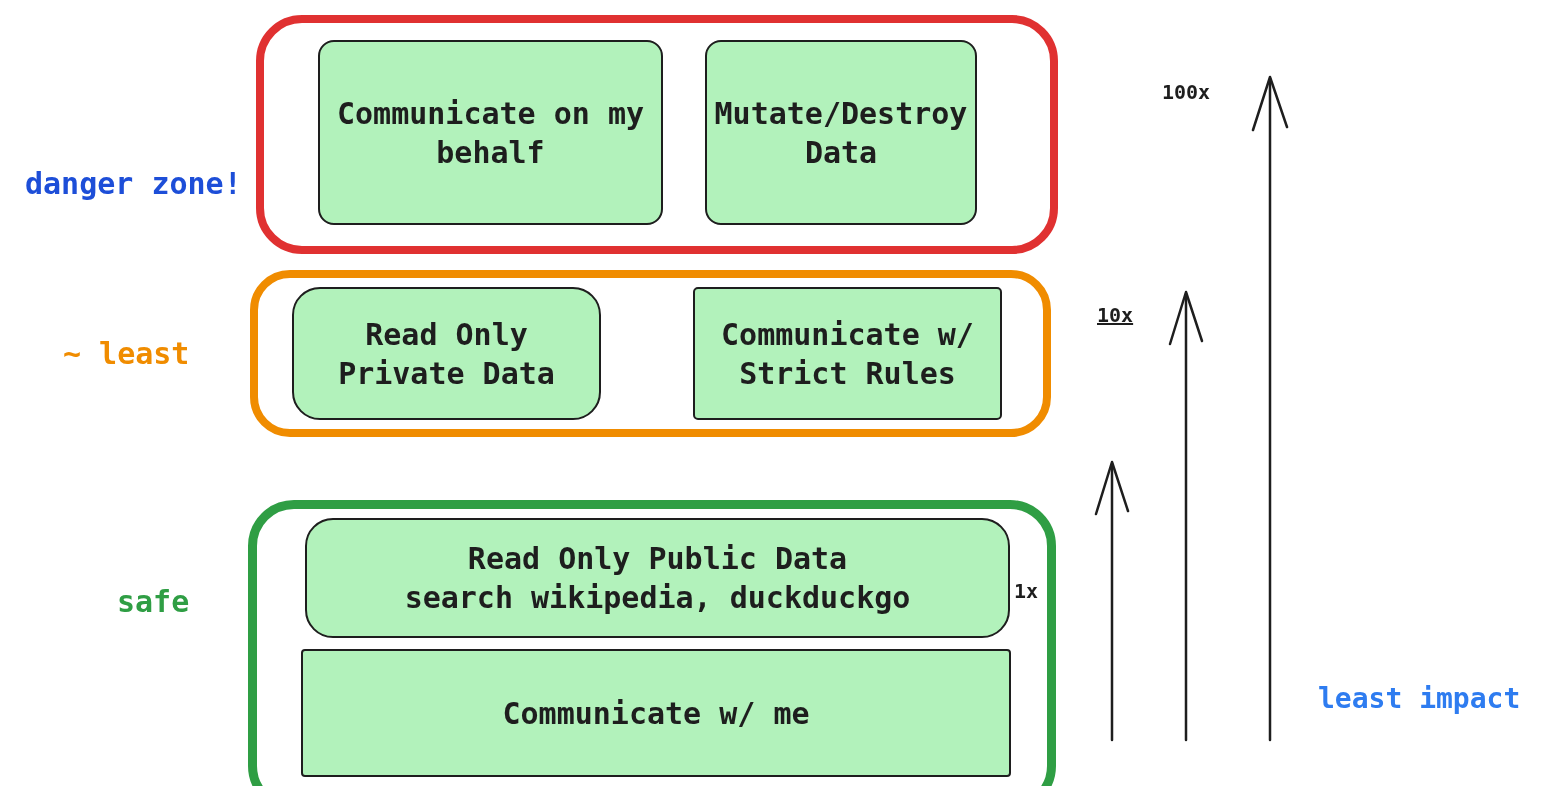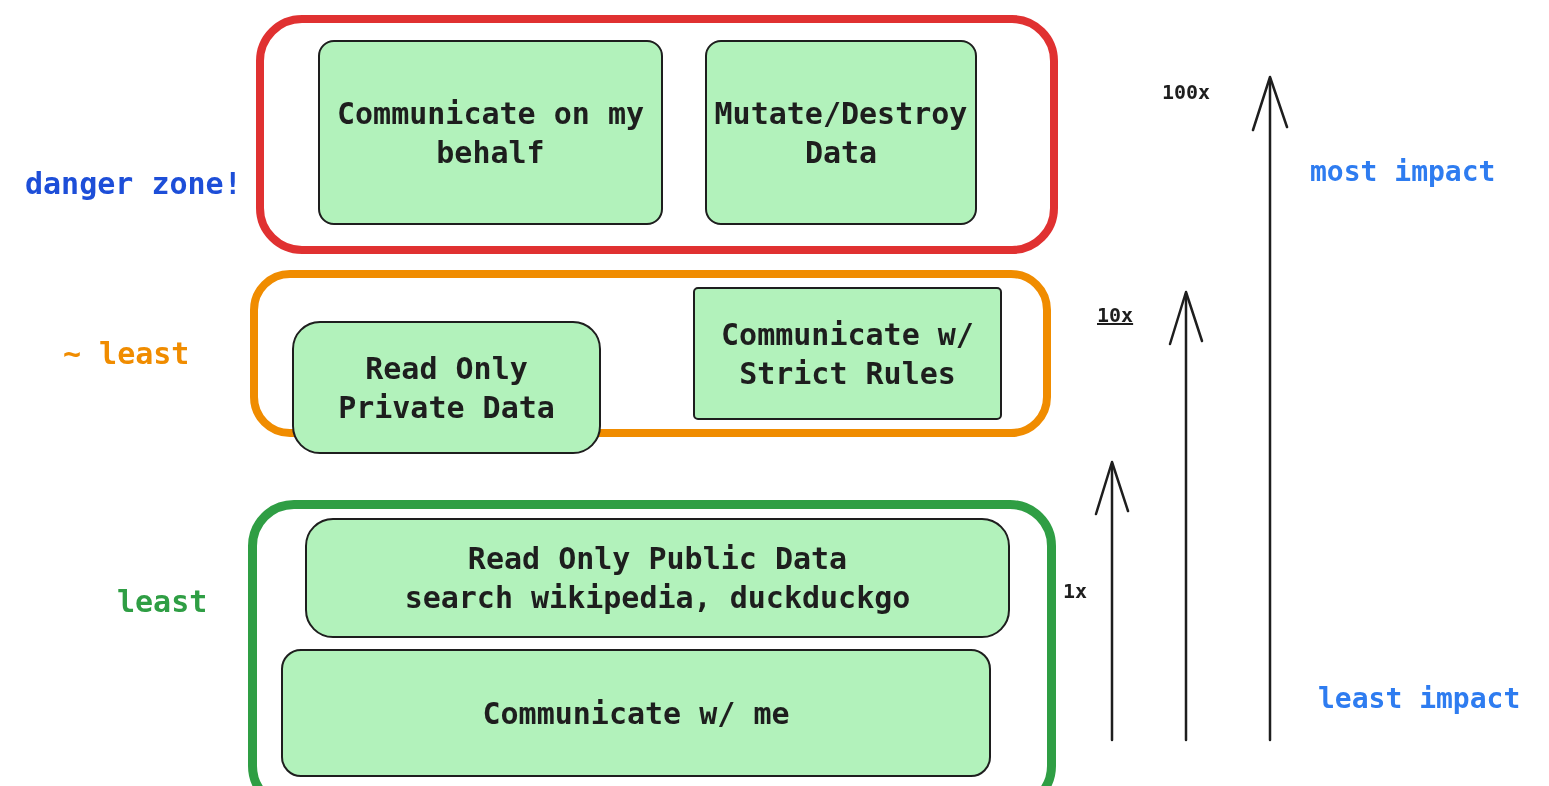--- a/index.html
+++ b/index.html
@@ -45,46 +45,46 @@
     font-size: 30px;
     line-height: 1.3;
     font-weight: bold;
     color: #1e1e1e;
     white-space: pre-line;
   }
   
   #box-d1 { left: 54px;  top: 17px; width: 345px; height: 185px; }
   #box-d2 { left: 441px; top: 17px; width: 272px; height: 185px; }
   
-  #box-m1 { left: 34px;  top: 9px; width: 309px; height: 133px; border-radius: 28px; margin-top: 34px; }
+  #box-m1 { left: 34px;  top: 9px; width: 309px; height: 133px; border-radius: 28px; }
   #box-m2 { left: 435px; top: 9px; width: 309px; height: 133px; border-radius: 5px; }
   
   #box-s1 { left: 48px; top: 9px;   width: 705px; height: 120px; border-radius: 28px; }
-  #box-s2 { left: 24px; top: 140px; width: 710px; height: 128px; border-radius: 20px; }
+  #box-s2 { left: 44px; top: 140px; width: 710px; height: 128px; border-radius: 4px; }
 
   .side-label {
     position: absolute;
     font-size: 30px;
     font-weight: bold;
     white-space: nowrap;
   }
   #label-danger { left: 25px;  top: 125px; color: #1d4ed8; margin-top: 41px; }
   #label-medium { left: 63px;  top: 336px; color: #f08c00; }
   #label-safe   { left: 117px; top: 584px; color: #2f9e44; }
 
   .tick-label {
     position: absolute;
     font-size: 20px;
     font-weight: bold;
     color: #1e1e1e;
     white-space: nowrap;
   }
   #tick-100x { left: 1162px; top: 80px;  }
   #tick-10x  { left: 1097px; top: 303px; text-decoration: underline; }
-  #tick-1x   { left: 1063px; top: 579px; text-align: right; }
+  #tick-1x   { left: 1014px; top: 579px; text-align: right; }
 
   .impact-label {
     position: absolute;
     font-size: 28px;
     font-weight: bold;
     color: #2e7cf0;
     white-space: nowrap;
   }
   #label-most-impact  { left: 1310px; top: 155px; }
   #label-least-impact { left: 1318px; top: 682px; }
@@ -104,21 +104,21 @@
     stroke-linejoin: round;
   }
 </style>
 </head>
 <body>
 
 <div class="canvas">
 
   <div class="side-label" id="label-danger">danger zone!</div>
   <div class="side-label" id="label-medium">~ least</div>
-  <div class="side-label" id="label-safe">least</div>
+  <div class="side-label" id="label-safe">safe</div>
 
   <div class="zone" id="zone-danger">
     <div class="cap-box" id="box-d1">Communicate on my
 behalf</div>
     <div class="cap-box" id="box-d2">Mutate/Destroy
 Data</div>
   </div>
 
   <div class="zone" id="zone-medium">
     <div class="cap-box" id="box-m1">Read Only
@@ -148,16 +148,15 @@
     <g>
       <line x1="1270" y1="740" x2="1270" y2="79"></line>
       <polyline points="1253,130 1270,77 1287,127"></polyline>
     </g>
   </svg>
 
   <div class="tick-label" id="tick-100x">100x</div>
   <div class="tick-label" id="tick-10x">10x</div>
   <div class="tick-label" id="tick-1x">1x</div>
 
-  <div class="impact-label" id="label-most-impact">most impact</div>
   <div class="impact-label" id="label-least-impact">least impact</div>
 
 </div>
 
 </body></html>

